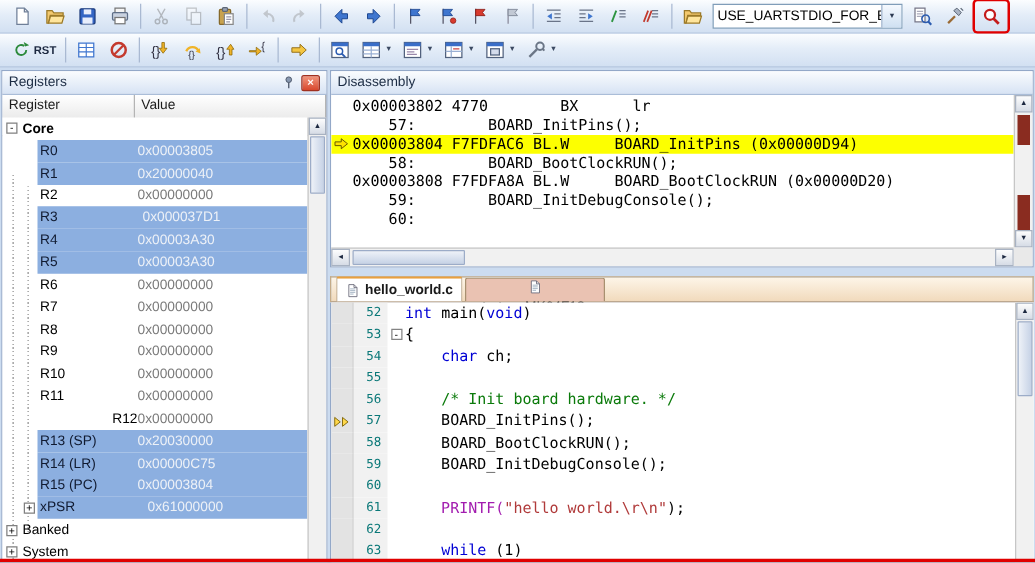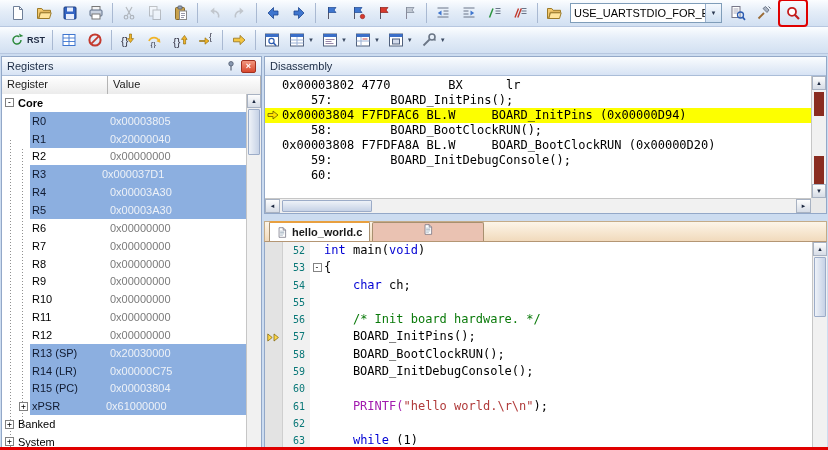--- a/index.html
+++ b/index.html
@@ -492,21 +492,21 @@
         <div class="reg-row">
           <div class="reg-indent" style="width: 28px;"></div>
           <div class="reg-main">
             <span class="reg-name" style="width: 80px;">R2</span>
             <span class="reg-val">0x00000000</span>
           </div>
         </div>
         <div class="reg-row hl">
           <div class="reg-indent" style="width: 28px;"></div>
           <div class="reg-main">
-            <span class="reg-name" style="width: 72px;">R3</span>
+            <span class="reg-name" style="width: 84px;">R3</span>
             <span class="reg-val">0x000037D1</span>
           </div>
         </div>
         <div class="reg-row hl">
           <div class="reg-indent" style="width: 28px;"></div>
           <div class="reg-main">
             <span class="reg-name" style="width: 80px;">R4</span>
             <span class="reg-val">0x00003A30</span>
           </div>
         </div>
@@ -555,21 +555,21 @@
         <div class="reg-row">
           <div class="reg-indent" style="width: 28px;"></div>
           <div class="reg-main">
             <span class="reg-name" style="width: 80px;">R11</span>
             <span class="reg-val">0x00000000</span>
           </div>
         </div>
         <div class="reg-row">
           <div class="reg-indent" style="width: 28px;"></div>
           <div class="reg-main">
-            <span class="reg-name" style="width: 80px;">R12</span>
+            <span class="reg-name" style="width: 80px; text-align: right;">R12</span>
             <span class="reg-val">0x00000000</span>
           </div>
         </div>
         <div class="reg-row hl">
           <div class="reg-indent" style="width: 28px;"></div>
           <div class="reg-main">
             <span class="reg-name" style="width: 80px;">R13 (SP)</span>
             <span class="reg-val">0x20030000</span>
           </div>
         </div>
@@ -585,21 +585,21 @@
           <div class="reg-main">
             <span class="reg-name" style="width: 80px;">R15 (PC)</span>
             <span class="reg-val">0x00003804</span>
           </div>
         </div>
         <div class="reg-row hl">
           <div class="reg-indent" style="width: 28px;">
             <div class="expander">+</div>
           </div>
           <div class="reg-main">
-            <span class="reg-name" style="width: 76px;">xPSR</span>
+            <span class="reg-name" style="width: 88px;">xPSR</span>
             <span class="reg-val">0x61000000</span>
           </div>
         </div>
         <div class="reg-row">
           <div class="reg-indent" style="width: 14px;">
             <div class="expander">+</div>
           </div>
           <div class="reg-main">
             <span class="reg-name" style="width: 94px;">Banked</span>
             <span class="reg-val"></span>

